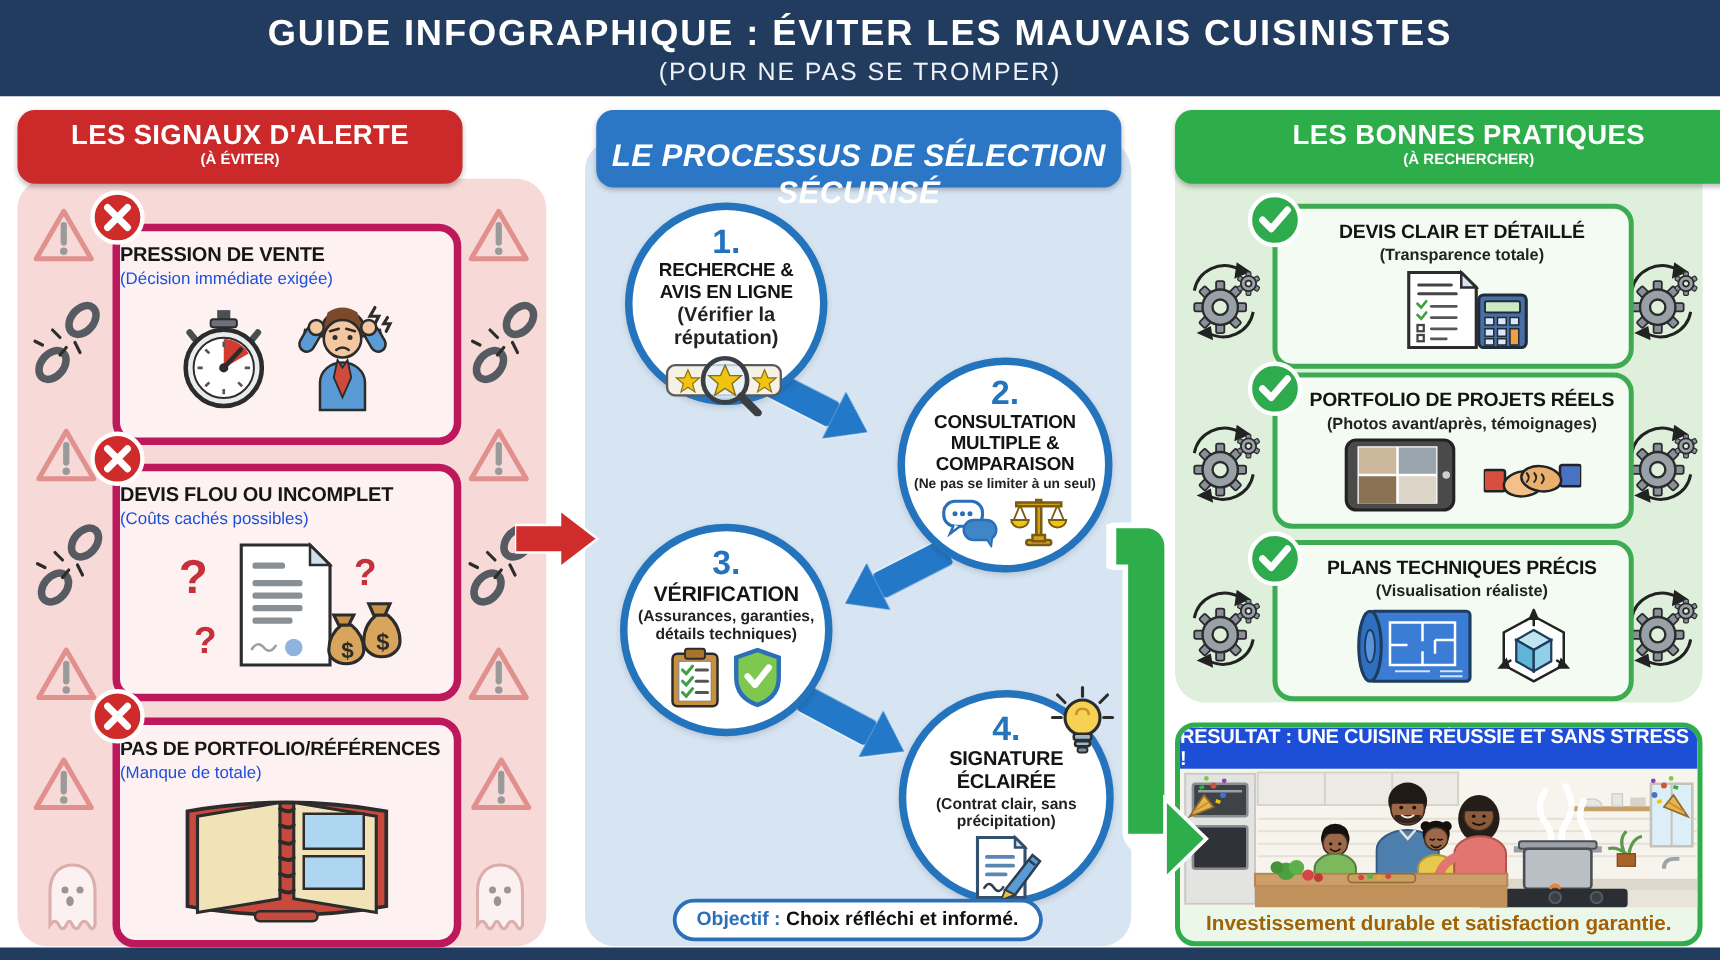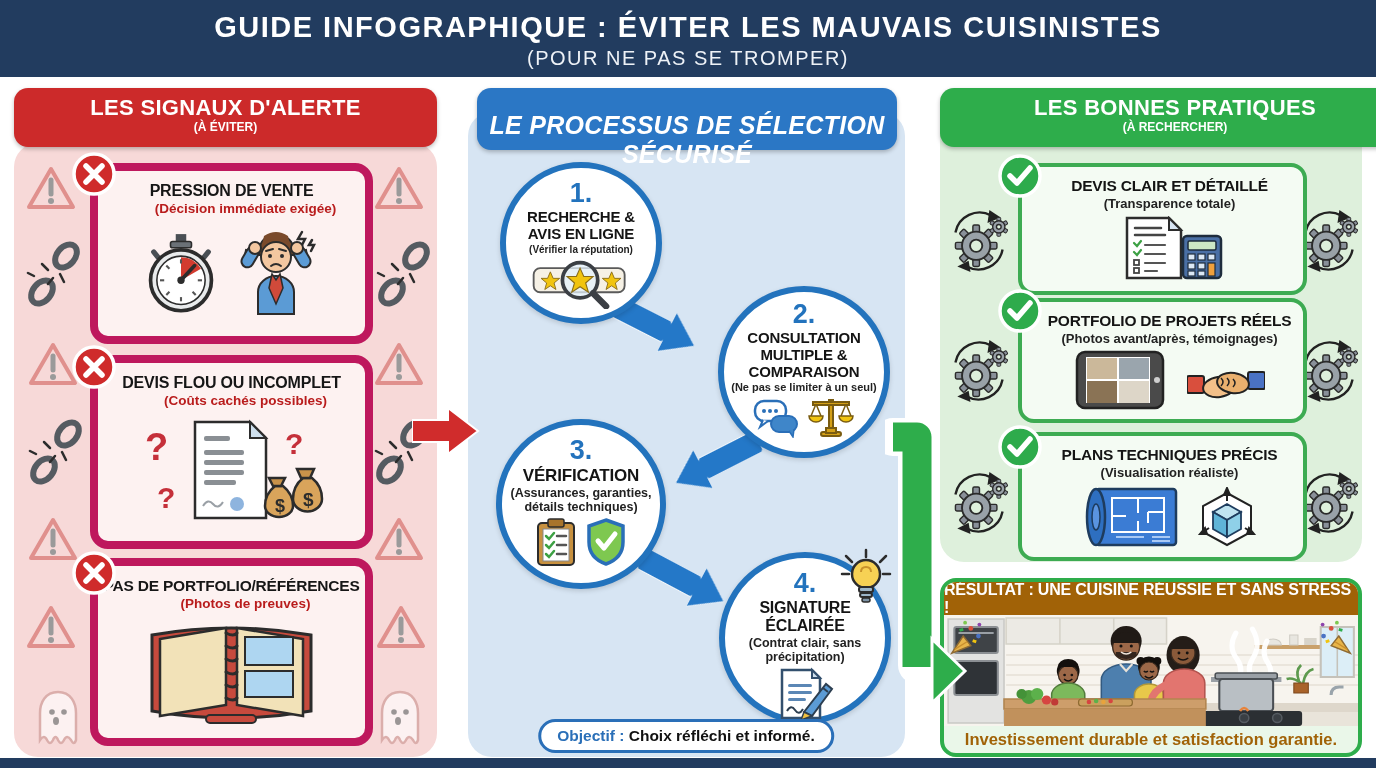--- a/index.html
+++ b/index.html
@@ -14,36 +14,36 @@
   .title-prefix{font-weight:700;}
   .title-main{font-weight:800;}
   .subtitle-line{font-size:20px;letter-spacing:1.5px;font-weight:500;margin-top:3px;color:#eef2f7;}
   .botbar{position:absolute;left:0;top:758px;width:1376px;height:10px;background:#223c5f;}
 
   
   .col-head{position:absolute;top:88px;height:59px;border-radius:14px;color:#fff;text-align:center;
             box-shadow:0 2px 4px rgba(0,0,0,.25);z-index:6;}
   .col-head .h1{font-size:22px;font-weight:800;margin-top:8px;letter-spacing:.3px;line-height:1.05;}
   .col-head .h2{font-size:12px;font-weight:700;margin-top:1px;}
-  .head-left{left:14px;width:423px;background:#cc2a2a;}
+  .head-left{left:14px;width:356px;background:#cc2a2a;}
   .head-mid{left:477px;width:420px;background:#2b77c5;height:62px;}
   .head-mid .h1{font-size:25px;margin-top:23px;line-height:1.15;font-style:italic;}
   .head-right{left:940px;width:470px;background:#2ead4b;}
 
   
   .panel{position:absolute;border-radius:24px;z-index:1;}
   .panel-left{left:14px;top:143px;width:423px;height:614px;background:#f7d9d8;}
   .panel-mid{left:468px;top:112px;width:437px;height:645px;background:#d7e5f3;}
   .panel-right{left:940px;top:112px;width:422px;height:450px;background:#def0dc;}
 
   
-  .alert-box{position:absolute;left:90px;width:267px;background:#fdf2f1;border:8px solid #be185d;
-             border-radius:18px;text-align:center;z-index:3;}
+  .alert-box{position:absolute;left:90px;width:267px;background:#fdf2f1;border:6px solid #be185d;
+             border-radius:18px;z-index:3;margin-top:16px;}
   .abox-title{font-size:16px;font-weight:800;color:#161616;margin-top:11px;letter-spacing:-.2px;}
-  .abox-sub{font-size:13.5px;font-weight:700;color:#b91c1c;margin-top:1px;padding-left:28px;}
+  .abox-sub{font-size:13.5px;font-weight:400;color:#1d4ed8;margin-top:1px;}
   .icon-row{display:flex;justify-content:center;align-items:flex-end;gap:14px;margin-top:8px;}
 
   .xbadge,.vbadge{position:absolute;width:46px;height:46px;z-index:5;}
 
   
   .step{position:absolute;background:#fff;border:6px solid #2373bd;border-radius:50%;
         text-align:center;z-index:3;box-shadow:0 2px 5px rgba(0,0,0,.15);}
   .step .num{color:#2373bd;font-size:27px;font-weight:800;line-height:1;margin-top:12px;}
   .step .stitle{font-size:15px;font-weight:800;color:#141414;line-height:1.12;margin-top:2px;letter-spacing:-.2px;}
   .step .ssub{font-size:12px;font-weight:700;color:#222;line-height:1.12;margin-top:1px;}
@@ -63,21 +63,21 @@
 
   
   .good-box{position:absolute;left:1018px;width:267px;background:#f4fbf3;border:4px solid #3dab52;
             border-radius:16px;text-align:center;z-index:3;padding-left:14px;}
   .gbox-title{font-size:15.5px;font-weight:800;color:#141414;margin-top:10px;letter-spacing:-.2px;}
   .gbox-sub{font-size:13px;font-weight:700;color:#222;margin-top:1px;}
 
   
   .result-box{position:absolute;left:940px;top:578px;width:422px;height:179px;background:#eaf7e9;
               border:4px solid #2ead4b;border-radius:16px;overflow:hidden;z-index:3;box-sizing:border-box;}
-  .result-banner{height:33px;background:#a16207;color:#fff;font-size:16px;font-weight:800;
+  .result-banner{height:33px;background:#1d4ed8;color:#fff;font-size:16px;font-weight:800;
                  display:flex;align-items:center;justify-content:center;letter-spacing:-.2px;}
   .result-scene{position:absolute;left:0;top:33px;width:414px;height:111px;}
   .result-caption{position:absolute;left:0;top:144px;width:414px;height:27px;font-size:16.5px;
                   font-weight:800;color:#a16207;display:flex;align-items:center;justify-content:center;}
   .confetti{position:absolute;width:40px;height:40px;z-index:5;}
 
   
   .deco{position:absolute;z-index:2;}
 
   
@@ -294,21 +294,21 @@
             <path d="M166,62 q-10,8 -10,21 a14,12 0 0 0 29,0 q0,-13 -10,-21 Z" fill="#d9a45b" stroke="#2c2c2c" stroke-width="2.5"></path>
             <path d="M164,62 l-4,-9 h17 l-4,9 Z" fill="#c8924a" stroke="#2c2c2c" stroke-width="2.5"></path>
             <text x="166" y="90" font-size="19" font-weight="bold" fill="#2c2c2c" font-family="Liberation Sans,sans-serif">$</text>
           </g>
         </svg>
     </div>
   </div>
 
   <div class="alert-box" style="top:558px;height:172px">
     <div class="abox-title" style="font-size:15.5px">PAS DE PORTFOLIO/RÉFÉRENCES</div>
-    <div class="abox-sub">(Photos de preuves)</div>
+    <div class="abox-sub">(Manque de totale)</div>
     <div class="icon-row">
       <svg width="175" height="106" viewBox="0 0 175 106">
           <path d="M8,16 Q87,2 167,16 L167,92 Q87,106 8,92 Z" fill="#c74a3d" stroke="#2c2c2c" stroke-width="3"></path>
           <polygon points="16,20 82,9 82,86 16,97" fill="#f2e2b8" stroke="#2c2c2c" stroke-width="2.5"></polygon>
           <polygon points="93,9 159,20 159,97 93,86" fill="#f2e2b8" stroke="#2c2c2c" stroke-width="2.5"></polygon>
           <g stroke="#2c2c2c" stroke-width="3" fill="none" stroke-linecap="round">
             <path d="M82,14 q8,4 11,0"></path>
             <path d="M82,27 q8,4 11,0"></path>
             <path d="M82,40 q8,4 11,0"></path>
             <path d="M82,53 q8,4 11,0"></path>
@@ -332,21 +332,21 @@
       </svg></div>
   <div class="xbadge" style="left:71px;top:550px"><svg width="46" height="46" viewBox="0 0 46 46">
         <circle cx="23" cy="23" r="20" fill="#cf2b2b" stroke="#fff" stroke-width="3.5"></circle>
         <path d="M15,15 L31,31 M31,15 L15,31" stroke="#fff" stroke-width="5.5" stroke-linecap="round"></path>
       </svg></div>
 
   <div class="step" style="left:500px;top:162px;width:150px;height:150px">
     <div class="num">1.</div>
     <div class="stitle pre">RECHERCHE &amp;
 AVIS EN LIGNE</div>
-    <div class="ssub" style="font-size:10px">(Vérifier la réputation)</div>
+    <div class="ssub" style="font-size:16px">(Vérifier la réputation)</div>
     <div class="icon-row" style="margin-top:2px">
       <svg width="104" height="52" viewBox="0 0 110 56">
           <rect x="4" y="12" width="98" height="26" rx="7" fill="#f6f1e5" stroke="#5a5a5a" stroke-width="2"></rect>
           <polygon points="22,16 25,23 32,23 26,28 28,35 22,31 16,35 18,28 12,23 19,23" fill="#f1c40f" stroke="#8a6d1a" stroke-width="1"></polygon>
           <polygon points="88,16 91,23 98,23 92,28 94,35 88,31 82,35 84,28 78,23 85,23" fill="#f1c40f" stroke="#8a6d1a" stroke-width="1"></polygon>
           <circle cx="54" cy="25" r="19" fill="#e3f0fa" fill-opacity=".75" stroke="#3b3f44" stroke-width="4"></circle>
           <polygon points="54,12 58,21 68,21 60,28 63,38 54,32 45,38 48,28 40,21 50,21" fill="#f1c40f" stroke="#8a6d1a" stroke-width="1.2"></polygon>
           <line x1="68" y1="39" x2="82" y2="53" stroke="#3b3f44" stroke-width="7" stroke-linecap="round"></line>
         </svg>
     </div>

